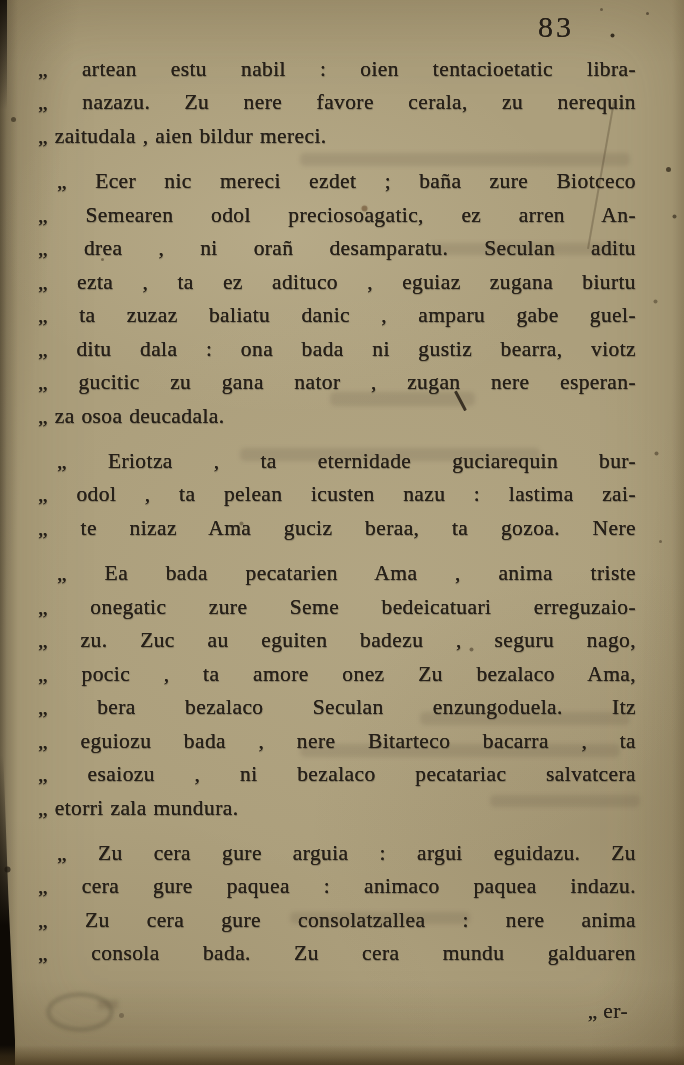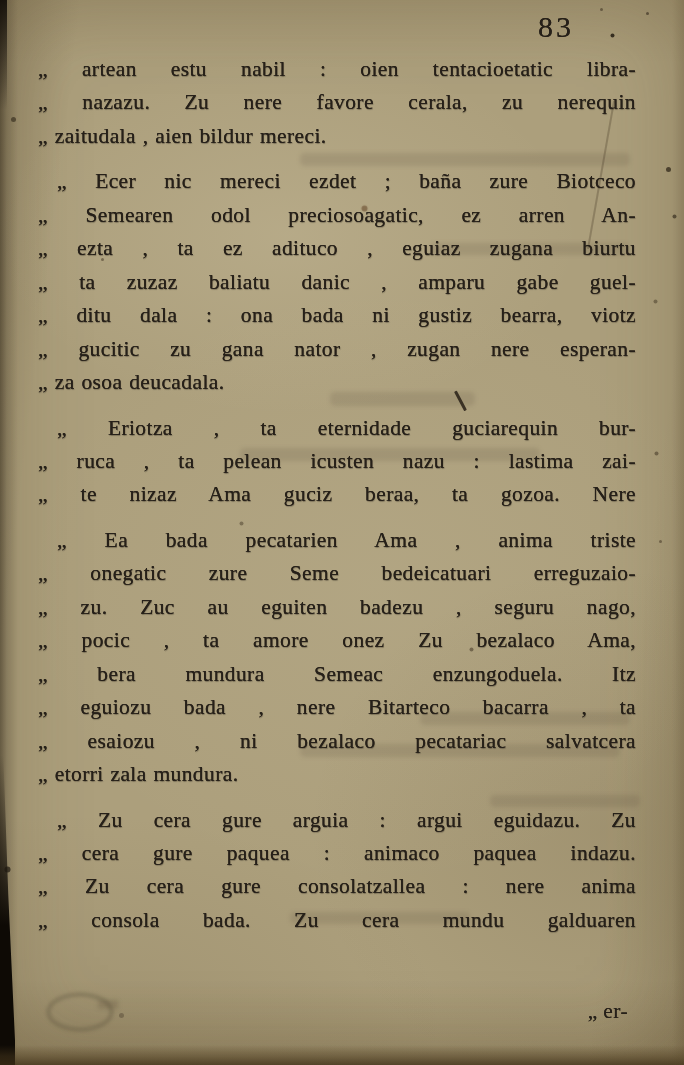--- a/index.html
+++ b/index.html
@@ -105,37 +105,38 @@
   <div class="abs page-number">83</div>
   <div class="abs text-block">
       <div class="paragraph">
         <div class="line">„ artean estu nabil : oien tentacioetatic libra-</div>
         <div class="line">„ nazazu. Zu nere favore cerala, zu nerequin</div>
         <div class="line short">„ zaitudala , aien bildur mereci.</div>
       </div>
       <div class="paragraph">
         <div class="line indent">„ Ecer nic mereci ezdet ; baña zure Biotceco</div>
         <div class="line">„ Semearen odol preciosoagatic, ez arren An-</div>
+        <div class="line">„ drea , ni orañ desamparatu. Seculan aditu</div>
         <div class="line">„ ezta , ta ez adituco , eguiaz zugana biurtu</div>
         <div class="line">„ ta zuzaz baliatu danic , amparu gabe guel-</div>
         <div class="line">„ ditu dala : ona bada ni gustiz bearra, viotz</div>
         <div class="line">„ gucitic zu gana nator , zugan nere esperan-</div>
         <div class="line short">„ za osoa deucadala.</div>
       </div>
       <div class="paragraph">
         <div class="line indent">„ Eriotza , ta eternidade guciarequin bur-</div>
-        <div class="line">„ ruca , ta pelean icusten nazu : lastima zai-</div>
+        <div class="line">„ odol , ta pelean icusten nazu : lastima zai-</div>
         <div class="line">„ te nizaz Ama guciz beraa, ta gozoa. Nere</div>
       </div>
       <div class="paragraph">
         <div class="line indent">„ Ea bada pecatarien Ama , anima triste</div>
         <div class="line">„ onegatic zure Seme bedeicatuari erreguzaio-</div>
         <div class="line">„ zu. Zuc au eguiten badezu , seguru nago,</div>
         <div class="line">„ pocic , ta amore onez Zu bezalaco Ama,</div>
-        <div class="line">„ bera mundura Semeac enzungoduela. Itz</div>
+        <div class="line">„ bera bezalaco Seculan enzungoduela. Itz</div>
         <div class="line">„ eguiozu bada , nere Bitarteco bacarra , ta</div>
         <div class="line">„ esaiozu , ni bezalaco pecatariac salvatcera</div>
         <div class="line short">„ etorri zala mundura.</div>
       </div>
       <div class="paragraph">
         <div class="line indent">„ Zu cera gure arguia : argui eguidazu. Zu</div>
         <div class="line">„ cera gure paquea : animaco paquea indazu.</div>
         <div class="line">„ Zu cera gure consolatzallea : nere anima</div>
         <div class="line">„ consola bada. Zu cera mundu galduaren</div>
       </div>

